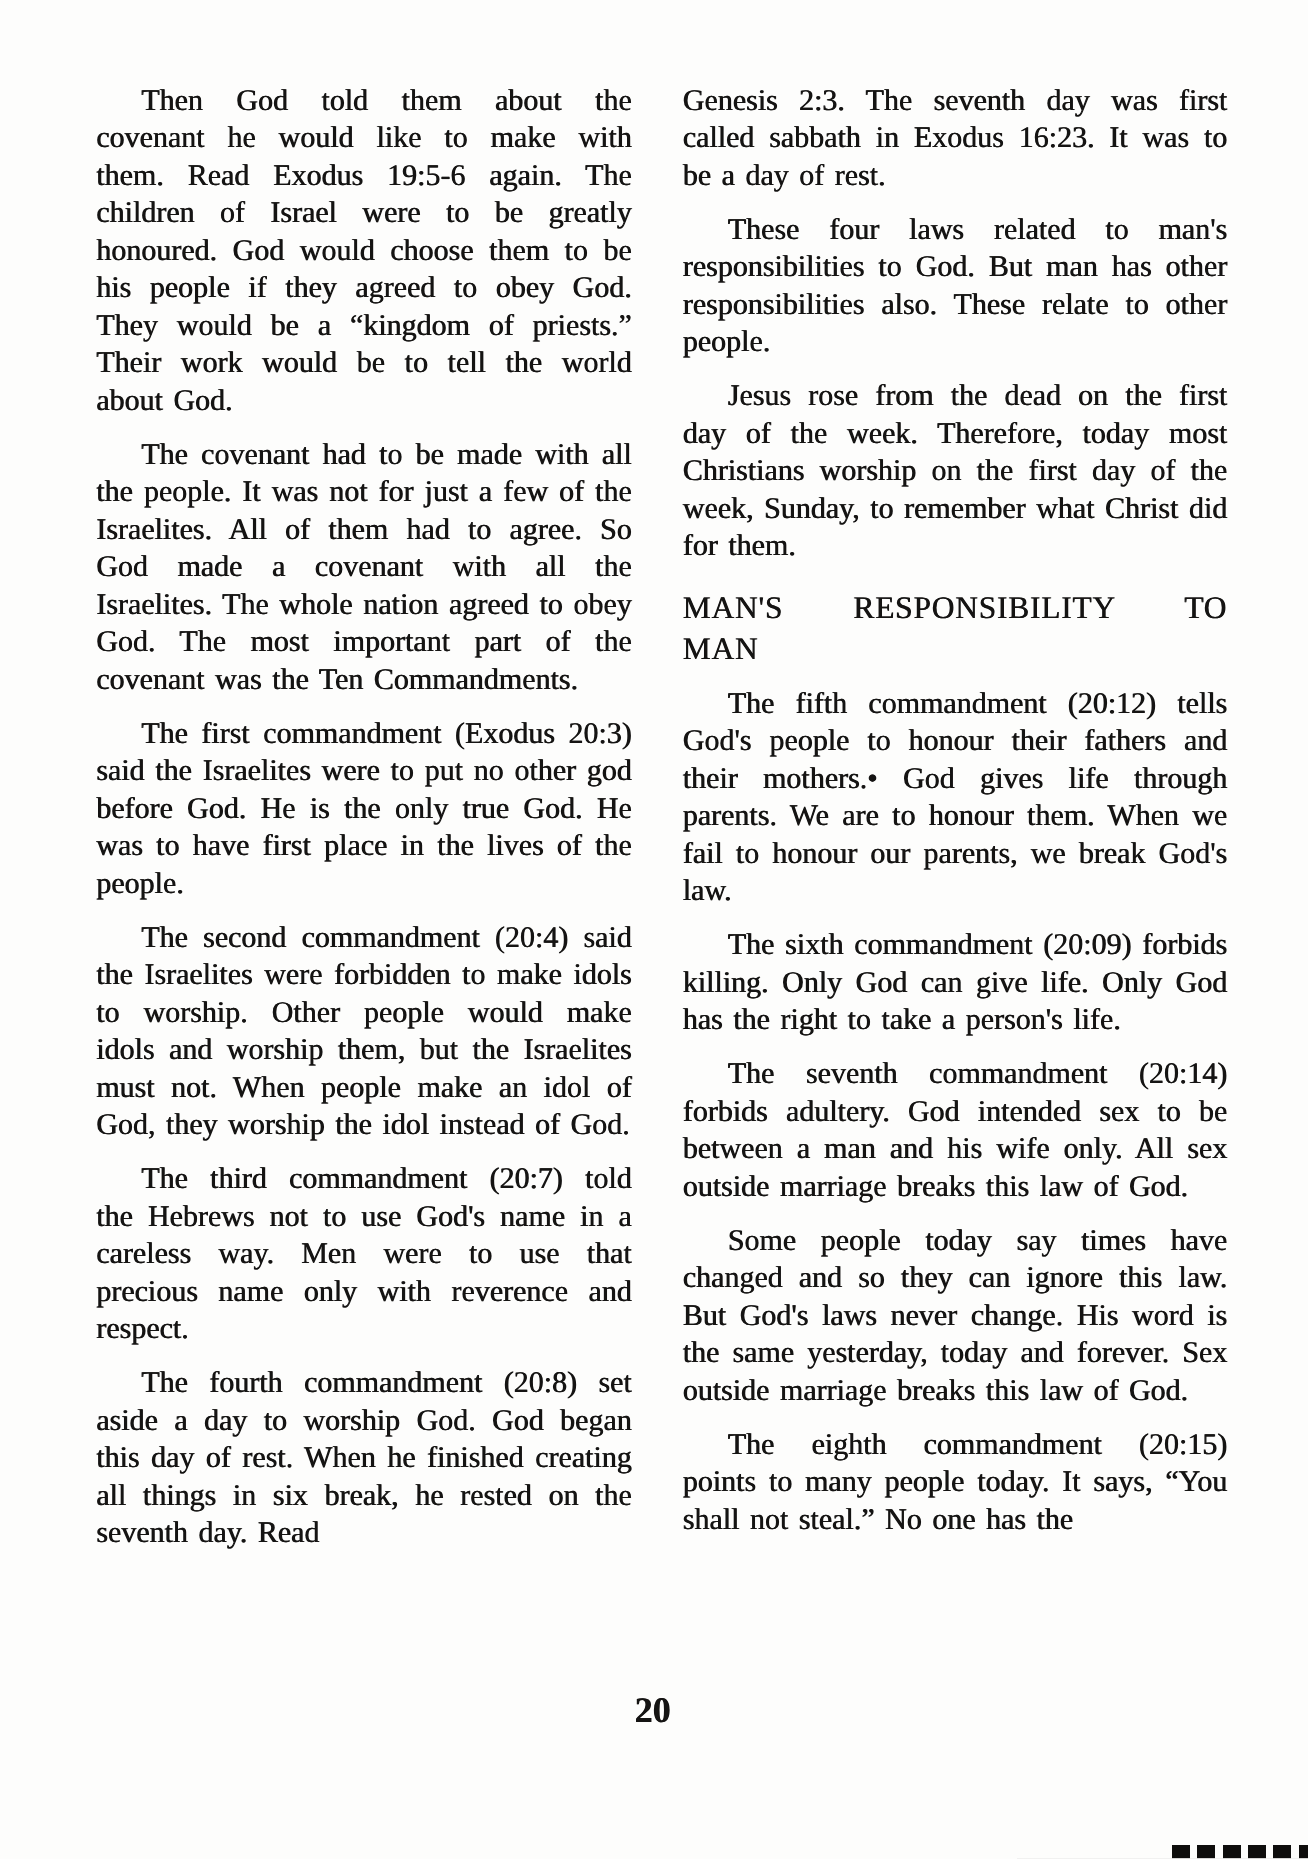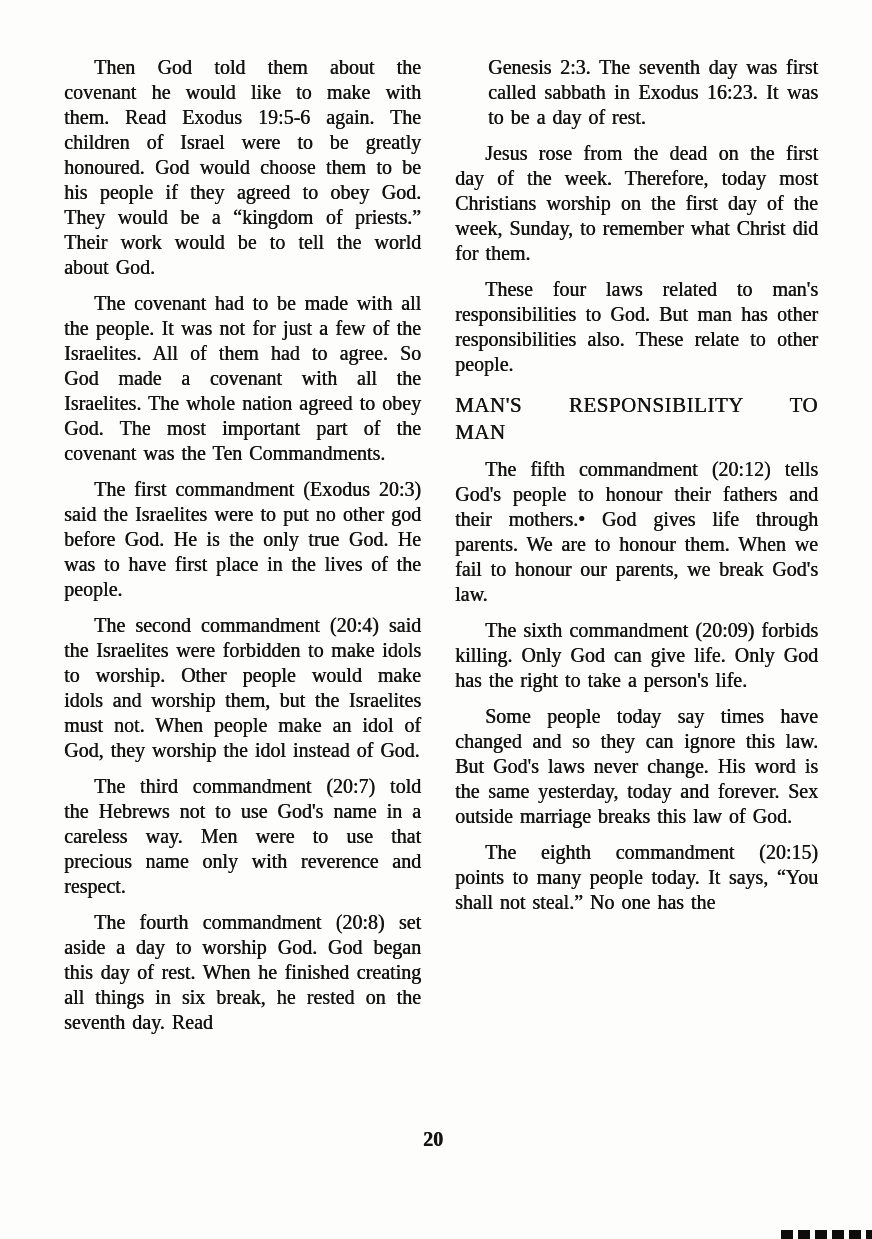--- a/index.html
+++ b/index.html
@@ -22,36 +22,36 @@
   .column-left  { left: 64px;  width: 357px; }
   .column-right { left: 455px; width: 363px; }
   .para {
     margin: 0 0 11px 0;
     font-size: 20px;
     line-height: 25px;
     text-indent: 30px;
     word-spacing: 2px;
     text-shadow: 0.45px 0 0 currentColor;
   }
-  .para.no-indent { text-indent: 0; margin-left: 33px; }
+  .para.no-indent { text-indent: 0; }
   .heading {
     margin: 15px 0 11px 0;
     font-size: 21px;
     line-height: 27px;
     font-weight: normal;
     letter-spacing: 0.5px;
     word-spacing: 14px;
     text-align: justify;
     text-shadow: 0.4px 0 0 currentColor;
   }
   .page-number {
     position: absolute;
     left: 423px;
     top: 1128px;
-    font-size: 20px;
+    font-size: 24px;
     font-weight: bold;
     text-shadow: 0.4px 0 0 currentColor;
   }
   
   .artifact { position: absolute; background: #0e0d0c; }
   .edge-bar-top {
     right: 0; top: 0; width: 14px; height: 292px;
     clip-path: polygon(18% 0%, 100% 0%, 100% 100%, 40% 100%, 22% 93%, 38% 82%,
                        10% 71%, 30% 58%, 8% 46%, 28% 33%, 12% 20%, 30% 9%);
   }
@@ -80,25 +80,26 @@
     <p class="para">Then God told them about the covenant he would like to make with them. Read Exodus 19:5-6 again. The children of Israel were to be greatly honoured. God would choose them to be his people if they agreed to obey God. They would be a “kingdom of priests.” Their work would be to tell the world about God.</p>
     <p class="para">The covenant had to be made with all the people. It was not for just a few of the Israelites. All of them had to agree. So God made a covenant with all the Israelites. The whole nation agreed to obey God. The most important part of the covenant was the Ten Commandments.</p>
     <p class="para">The first commandment (Exodus 20:3) said the Israelites were to put no other god before God. He is the only true God. He was to have first place in the lives of the people.</p>
     <p class="para">The second commandment (20:4) said the Israelites were forbidden to make idols to worship. Other people would make idols and worship them, but the Israelites must not. When people make an idol of God, they worship the idol instead of God.</p>
     <p class="para">The third commandment (20:7) told the Hebrews not to use God's name in a careless way. Men were to use that precious name only with reverence and respect.</p>
     <p class="para">The fourth commandment (20:8) set aside a day to worship God. God began this day of rest. When he finished creating all things in six break, he rested on the seventh day. Read</p>
   </div>
 
   <div class="column column-right">
     <p class="para no-indent">Genesis 2:3. The seventh day was first called sabbath in Exodus 16:23. It was to be a day of rest.</p>
+    <p class="para">These four laws related to man's responsibilities to God. But man has other responsibilities also. These relate to other people.</p>
     <p class="para">Jesus rose from the dead on the first day of the week. Therefore, today most Christians worship on the first day of the week, Sunday, to remember what Christ did for them.</p>
-    <p class="para">These four laws related to man's responsibilities to God. But man has other responsibilities also. These relate to other people.</p>
     <h2 class="heading">MAN'S RESPONSIBILITY TO MAN</h2>
     <p class="para">The fifth commandment (20:12) tells God's people to honour their fathers and their mothers.• God gives life through parents. We are to honour them. When we fail to honour our parents, we break God's law.</p>
     <p class="para">The sixth commandment (20:09) forbids killing. Only God can give life. Only God has the right to take a person's life.</p>
+    <p class="para">The seventh commandment (20:14) forbids adultery. God intended sex to be between a man and his wife only. All sex outside marriage breaks this law of God.</p>
     <p class="para">Some people today say times have changed and so they can ignore this law. But God's laws never change. His word is the same yesterday, today and forever. Sex outside marriage breaks this law of God.</p>
     <p class="para">The eighth commandment (20:15) points to many people today. It says, “You shall not steal.” No one has the</p>
   </div>
 
   <div class="page-number">20</div>
 
   <div class="artifact edge-bar-top"></div>
   <div class="artifact edge-line"></div>
   <div class="artifact edge-blob-1"></div>
   <div class="artifact edge-blob-2"></div>

